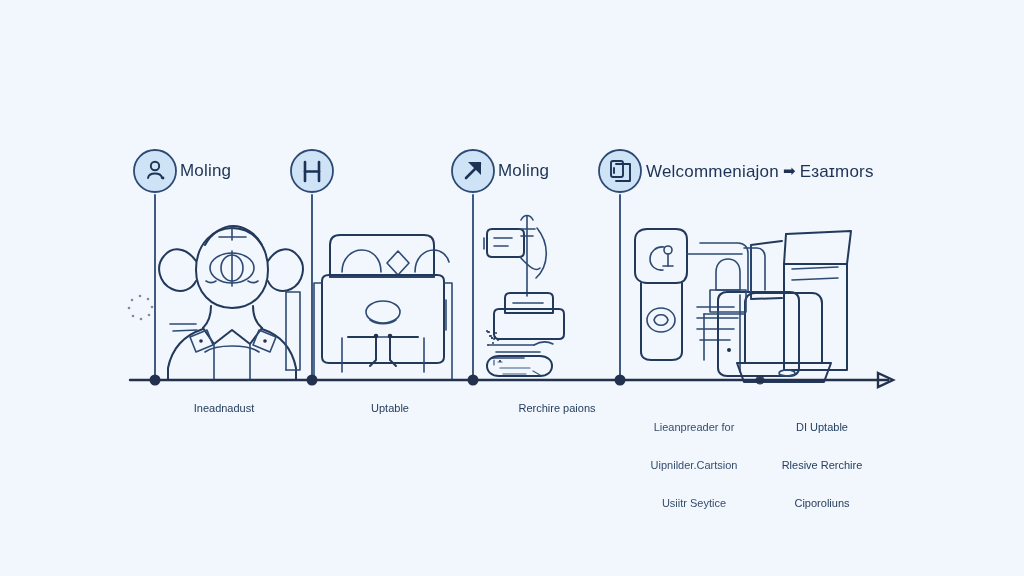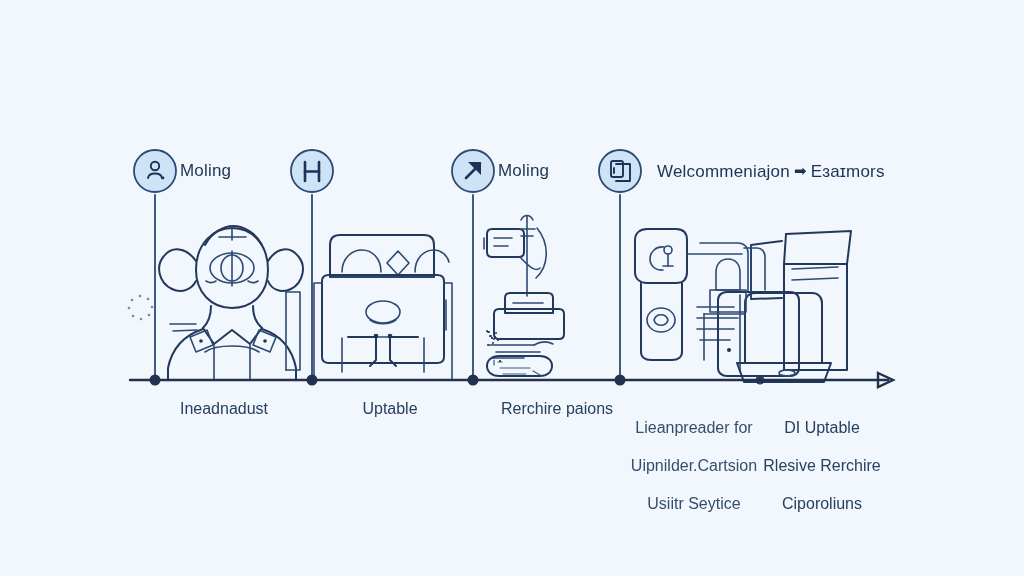--- a/index.html
+++ b/index.html
@@ -48,21 +48,21 @@
   .arrow-glyph {
     display: inline-block;
     padding: 0 4px;
     font-size: 15px;
     vertical-align: 1px;
   }
   
   .caption {
     position: absolute;
     color: #26405f;
-    font-size: 16px;
+    font-size: 11px;
     line-height: 19px;
     text-align: center;
     white-space: pre-line;
     font-family: "Liberation Sans", sans-serif;
   }
   .caption.blurred {
     filter: blur(0.35px);
   }
   .caption.ghost {
     opacity: 0.92;
@@ -348,21 +348,21 @@
       </g>
     </g>
 
   </svg>
 
   <div class="node-label" style="left:180px; top:160px;">Moling</div>
 
 
   <div class="node-label" style="left:498px; top:160px;">Moling</div>
 
-  <div class="node-label" style="left:646px; top:160px; white-space:nowrap;margin-left:11px;">
+  <div class="node-label" style="left:646px; top:160px; white-space:nowrap;">
     <span>Welcommeniajon</span><span class="arrow-glyph">➡</span><span>Eɜaɪmors</span>
   </div>
 
   <div class="caption blurred" style="left:144px; top:399px; width:160px;">Ineadnadust</div>
 
   <div class="caption blurred" style="left:320px; top:399px; width:140px;">Uptable</div>
 
   <div class="caption blurred" style="left:477px; top:399px; width:160px;">Rerchire paions</div>
 
   <div class="caption blurred ghost" style="left:624px; top:399px; width:140px;">

